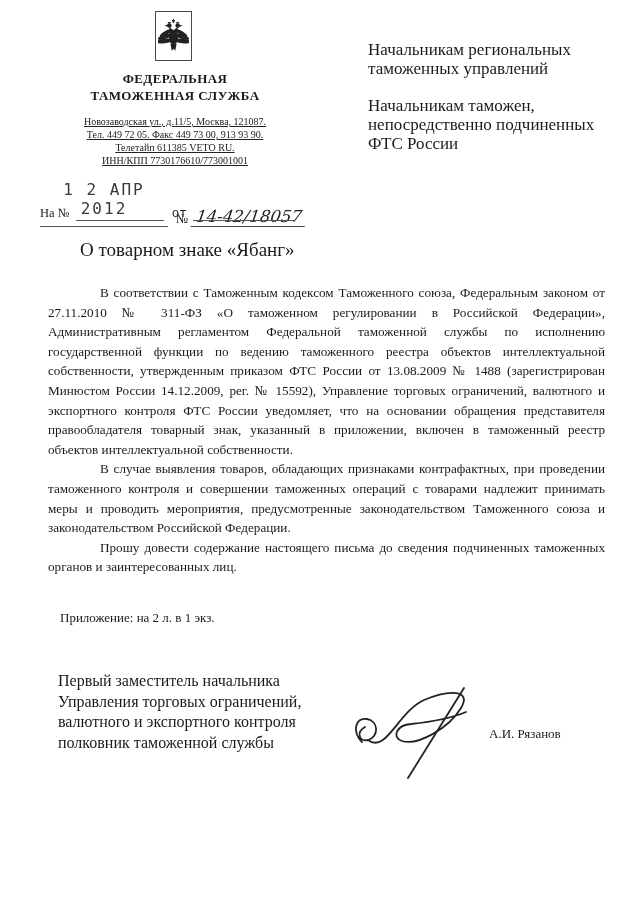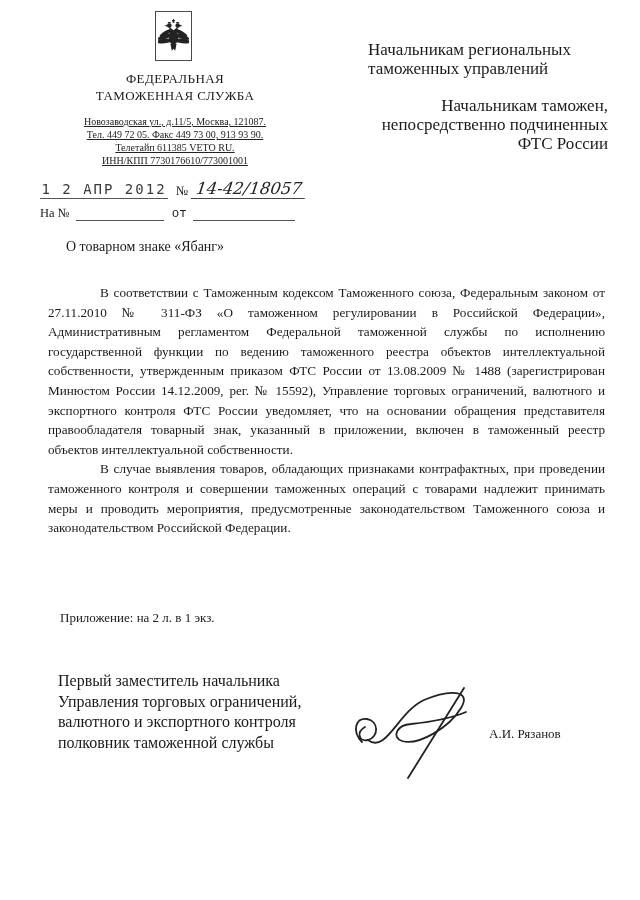--- a/index.html
+++ b/index.html
@@ -17,40 +17,40 @@
   .emblem {
     position:absolute; left:155px; top:11px;
     width:37px; height:50px;
     border:1px solid #4a4a4a;
     box-sizing:border-box;
     display:flex; align-items:center; justify-content:center;
     background:#fff;
   }
   .org-name {
     position:absolute; left:40px; top:70px; width:270px;
-    text-align:center; font-weight:normal;
+    text-align:center; font-weight:bold;
     font-size:13px; line-height:17px; letter-spacing:0.4px;
   }
   .address {
     position:absolute; left:30px; top:115px; width:290px;
     text-align:center; font-size:10px; line-height:13px;
     color:#222;
     text-decoration:underline;
   }
 
   
   .ref-row {
     position:absolute; left:40px; top:180px;
     display:flex; align-items:flex-end;
   }
   .date-field {
     width:128px; border-bottom:1.5px solid #555;
-    text-align:center; padding-bottom:1px;
+    text-align:center; padding-bottom:8px;
     font-family:"DejaVu Sans Mono", monospace;
-    font-size:14px; letter-spacing:2px; color:#3a3a3a;
+    font-size:16px; letter-spacing:2px; color:#3a3a3a;
   }
   .num-label { margin-left:8px; font-size:13px; }
   .num-field {
     width:114px; margin-left:4px; border-bottom:1.5px solid #444;
     text-align:center; padding-bottom:0;
     font-style:italic; font-size:16.5px; line-height:18px;
     transform:skewX(-8deg);
     font-family:"DejaVu Serif", serif; color:#222;
   }
   .reply-row {
@@ -60,24 +60,24 @@
   .blank-line { display:inline-block; border-bottom:1.5px solid #555; height:14px; }
   .reply-blank1 { width:88px; margin-left:6px; }
   .reply-from { margin-left:8px;font-family:Liberation Mono, monospace; }
   .reply-blank2 { width:102px; margin-left:6px; }
 
   
   .recipients {
     position:absolute; left:368px; top:40px; width:240px;
     font-size:17px; line-height:19px;
   }
-  .recipient-block2 { margin-top:18px;text-align:right; }
+  .recipient-block2 { margin-top:18px; }
 
   
-  .subject { position:absolute; left:66px; top:239px; font-size:14px; }
+  .subject { position:absolute; left:80px; top:239px; font-size:19px; }
   .body-text {
     position:absolute; left:48px; top:283px; width:557px;
     font-size:13.2px; line-height:19.6px; text-align:justify;
   }
   .body-text p { margin:0; text-indent:52px; }
 
   .attachment { position:absolute; left:60px; top:610px; font-size:13px; }
 
   
   .sig-titles {
@@ -152,20 +152,21 @@
     <span class="blank-line reply-blank1"></span>
     <span class="reply-from">от</span>
     <span class="blank-line reply-blank2"></span>
   </div>
 
   <div class="subject">О товарном знаке «Ябанг»</div>
 
   <div class="body-text">
     <p>В соответствии с Таможенным кодексом Таможенного союза, Федеральным законом от 27.11.2010 № 311-ФЗ «О таможенном регулировании в Российской Федерации», Административным регламентом Федеральной таможенной службы по исполнению государственной функции по ведению таможенного реестра объектов интеллектуальной собственности, утвержденным приказом ФТС России от 13.08.2009 № 1488 (зарегистрирован Минюстом России 14.12.2009, рег. № 15592), Управление торговых ограничений, валютного и экспортного контроля ФТС России уведомляет, что на основании обращения представителя правообладателя товарный знак, указанный в приложении, включен в таможенный реестр объектов интеллектуальной собственности.</p>
     <p>В случае выявления товаров, обладающих признаками контрафактных, при проведении таможенного контроля и совершении таможенных операций с товарами надлежит принимать меры и проводить мероприятия, предусмотренные законодательством Таможенного союза и законодательством Российской Федерации.</p>
+    <p>Прошу довести содержание настоящего письма до сведения подчиненных таможенных органов и заинтересованных лиц.</p>
   </div>
 
   <div class="attachment">Приложение: на 2 л. в 1 экз.</div>
 
   <div class="sig-titles">
     <div>Первый заместитель начальника</div>
     <div>Управления торговых ограничений,</div>
     <div>валютного и экспортного контроля</div>
     <div>полковник таможенной службы</div>
   </div>

